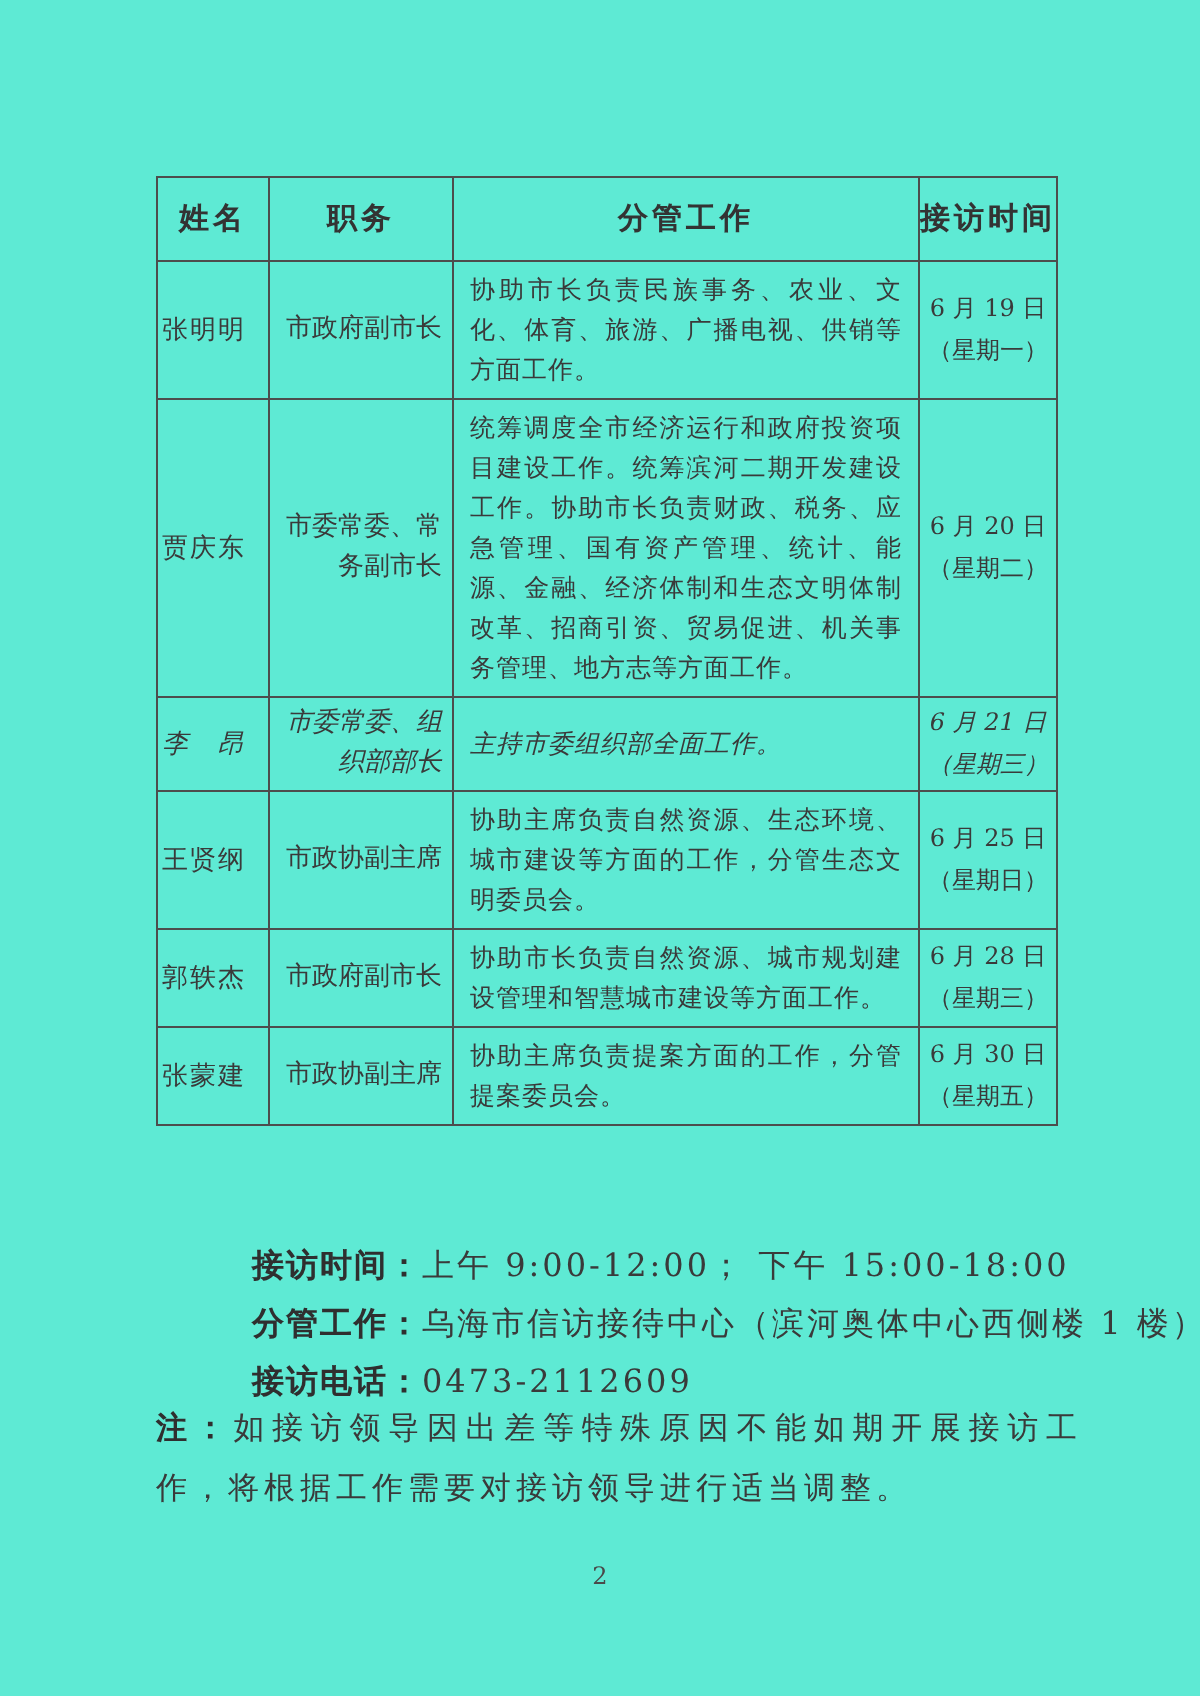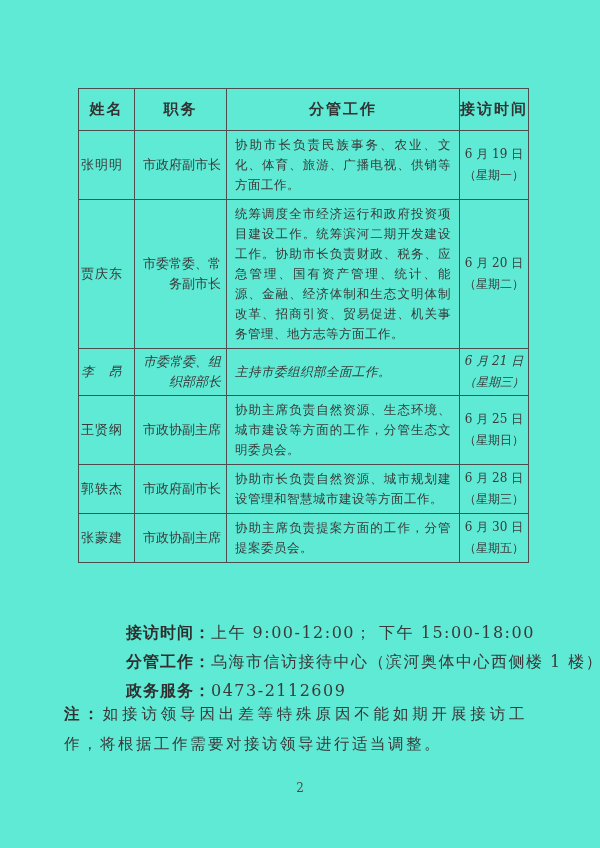--- a/index.html
+++ b/index.html
@@ -88,21 +88,21 @@
     color: #2f2f2f;
     letter-spacing: 1px;
   }
   .contact-value {
     letter-spacing: 1.5px;
     color: #3a3a3a;
   }
   
   .note {
     position: absolute;
-    left: 64px;
+    left: 78px;
     top: 699px;
     width: 463px;
     font-size: 15.5px;
     line-height: 30px;
     text-align: justify;
     letter-spacing: 2.5px;
     color: #3a3a3a;
   }
   .note-label {
     font-family: "DejaVu Sans", "Liberation Sans", sans-serif;
@@ -194,21 +194,21 @@
             <div>6 月 30 日</div>
             <div>（星期五）</div>
           </td>
         </tr>
       </tbody>
   </table>
 
   <div class="contact" id="contact-block">
       <div class="contact-line"><span class="contact-label">接访时间：</span><span class="contact-value">上午 9:00-12:00； 下午 15:00-18:00</span></div>
       <div class="contact-line"><span class="contact-label">分管工作：</span><span class="contact-value">乌海市信访接待中心（滨河奥体中心西侧楼 1 楼）</span></div>
-      <div class="contact-line"><span class="contact-label">政务服务：</span><span class="contact-value">0473-2112609</span></div>
+      <div class="contact-line"><span class="contact-label">接访电话：</span><span class="contact-value">0473-2112609</span></div>
     </div>
 
   <div class="note">
     <span class="note-label">注：</span><span>如接访领导因出差等特殊原因不能如期开展接访工作，将根据工作需要对接访领导进行适当调整。</span>
   </div>
 
   <div class="page-number">2</div>
 
 </div>
 

